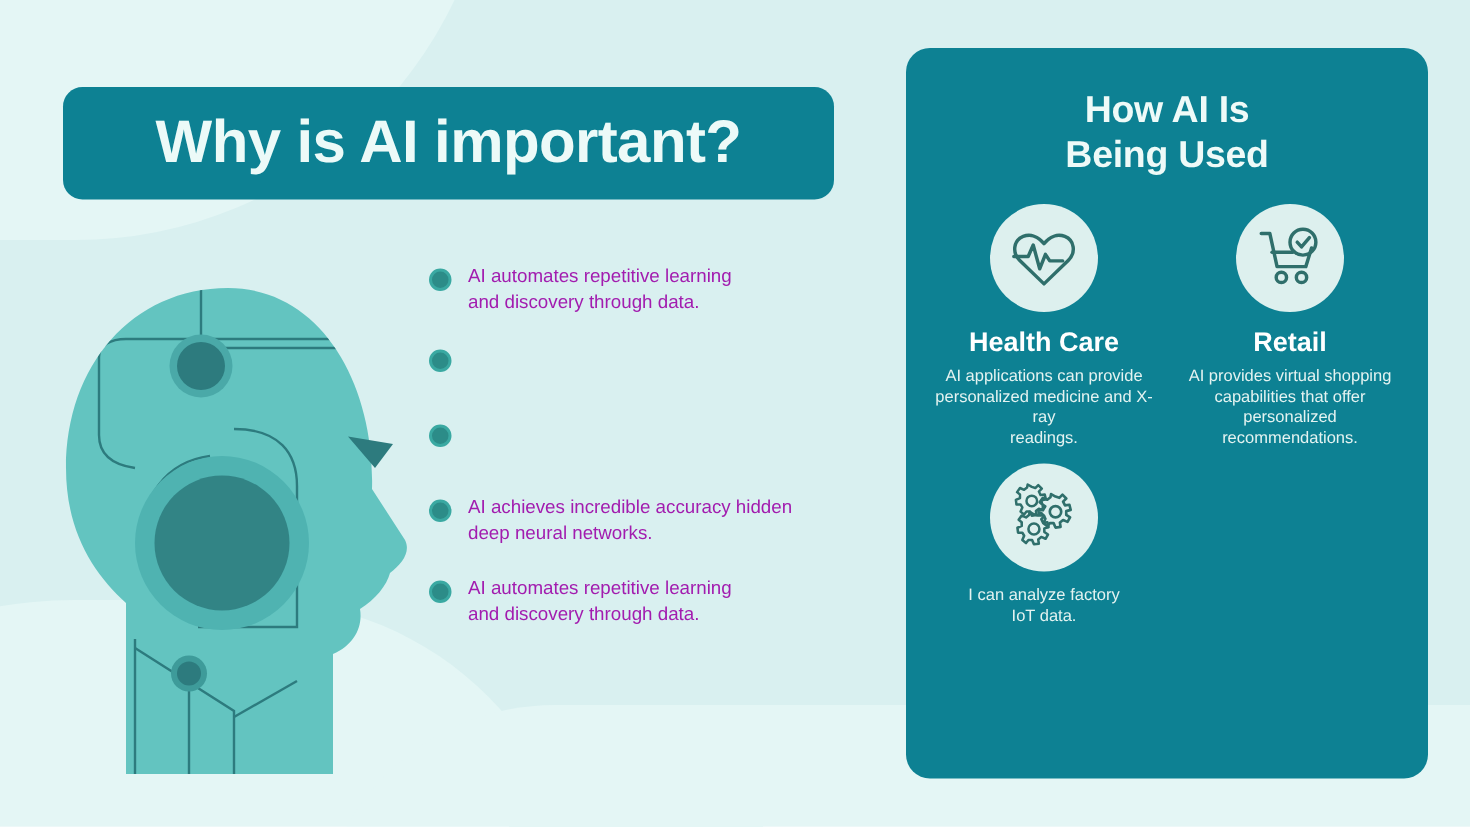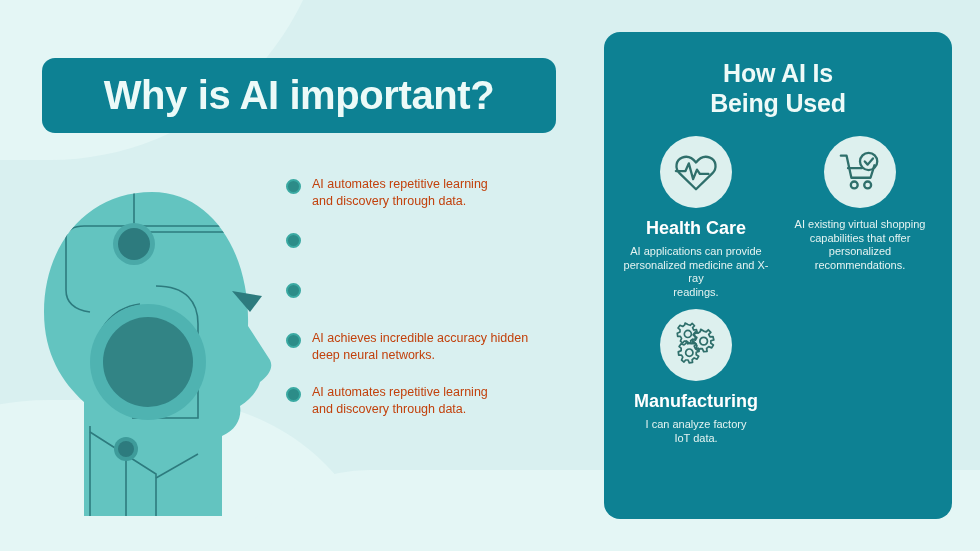--- a/index.html
+++ b/index.html
@@ -98,21 +98,21 @@
     width: 15px;
     height: 15px;
     border-radius: 50%;
     background: #2c8c88;
     border: 2px solid #3aa9a2;
     margin-top: 3px;
     margin-right: 11px;
     box-sizing: border-box;
   }
   .bullet-text {
-    color: #c2410c;
+    color: #a21caf;
     font-size: 12.5px;
     line-height: 17px;
     white-space: pre-line;
     padding-top: 0px;
   }
 
   
   .right-panel {
     position: absolute;
     left: 604px;
@@ -280,21 +280,22 @@
         <div class="icon-circle">
           <svg width="46" height="46" viewBox="0 0 48 48" fill="none" stroke="#2f6f6b" stroke-width="2.4" stroke-linecap="round" stroke-linejoin="round">
             <path d="M4 7 H10 L15 30 H35 L39 17"></path>
             <path d="M11.5 20 H26"></path>
             <circle cx="18" cy="37.5" r="3.6"></circle>
             <circle cx="32" cy="37.5" r="3.6"></circle>
             <circle cx="33" cy="13" r="9"></circle>
             <path d="M29 13 L32 16.3 L37.5 9.8"></path>
           </svg>
         </div>
-        <div class="card-desc">AI existing virtual shopping
+        <div class="card-title">Retail</div>
+        <div class="card-desc">AI provides virtual shopping
 capabilities that offer
 personalized recommendations.</div>
       </div>
 
       <div class="card">
         <div class="icon-circle">
           <svg width="46" height="46" viewBox="0 0 48 48" fill="none" stroke="#2f6f6b" stroke-width="2.1" stroke-linecap="round" stroke-linejoin="round">
             <g transform="translate(15.5,12.5) scale(0.82)">
               <path d="M0,-12 L3,-11 L5.5,-13.5 L8.5,-10.5 L6,-8 L7.5,-5 L11,-5.5 L12,-1.5 L8.5,-0.5 L8.5,2.5 L11.5,4.5 L9.5,8 L6,6.5 L3.5,8.5 L4,12 L0,12.5 L-1.5,9 L-4.5,9 L-6.5,11.5 L-9.5,9 L-8,5.5 L-9.5,3 L-13,3 L-13.5,-1 L-10,-2.5 L-10,-5.5 L-12.5,-7.5 L-10,-11 L-6.5,-9.5 L-4,-11.5 L-3.5,-14 Z"></path>
               <circle cx="0" cy="0" r="4.5"></circle>
@@ -302,21 +303,20 @@
             <g transform="translate(32,20) scale(0.88)">
               <path d="M0,-12 L3,-11 L5.5,-13.5 L8.5,-10.5 L6,-8 L7.5,-5 L11,-5.5 L12,-1.5 L8.5,-0.5 L8.5,2.5 L11.5,4.5 L9.5,8 L6,6.5 L3.5,8.5 L4,12 L0,12.5 L-1.5,9 L-4.5,9 L-6.5,11.5 L-9.5,9 L-8,5.5 L-9.5,3 L-13,3 L-13.5,-1 L-10,-2.5 L-10,-5.5 L-12.5,-7.5 L-10,-11 L-6.5,-9.5 L-4,-11.5 L-3.5,-14 Z"></path>
               <circle cx="0" cy="0" r="4.5"></circle>
             </g>
             <g transform="translate(17,32) scale(0.85)">
               <path d="M0,-12 L3,-11 L5.5,-13.5 L8.5,-10.5 L6,-8 L7.5,-5 L11,-5.5 L12,-1.5 L8.5,-0.5 L8.5,2.5 L11.5,4.5 L9.5,8 L6,6.5 L3.5,8.5 L4,12 L0,12.5 L-1.5,9 L-4.5,9 L-6.5,11.5 L-9.5,9 L-8,5.5 L-9.5,3 L-13,3 L-13.5,-1 L-10,-2.5 L-10,-5.5 L-12.5,-7.5 L-10,-11 L-6.5,-9.5 L-4,-11.5 L-3.5,-14 Z"></path>
               <circle cx="0" cy="0" r="4.5"></circle>
             </g>
           </svg>
         </div>
-        <div class="card-title">Manufacturing</div>
         <div class="card-desc">I can analyze factory
 IoT data.</div>
       </div>
 
 
     </div>
   </div>
 
 </div>
 

